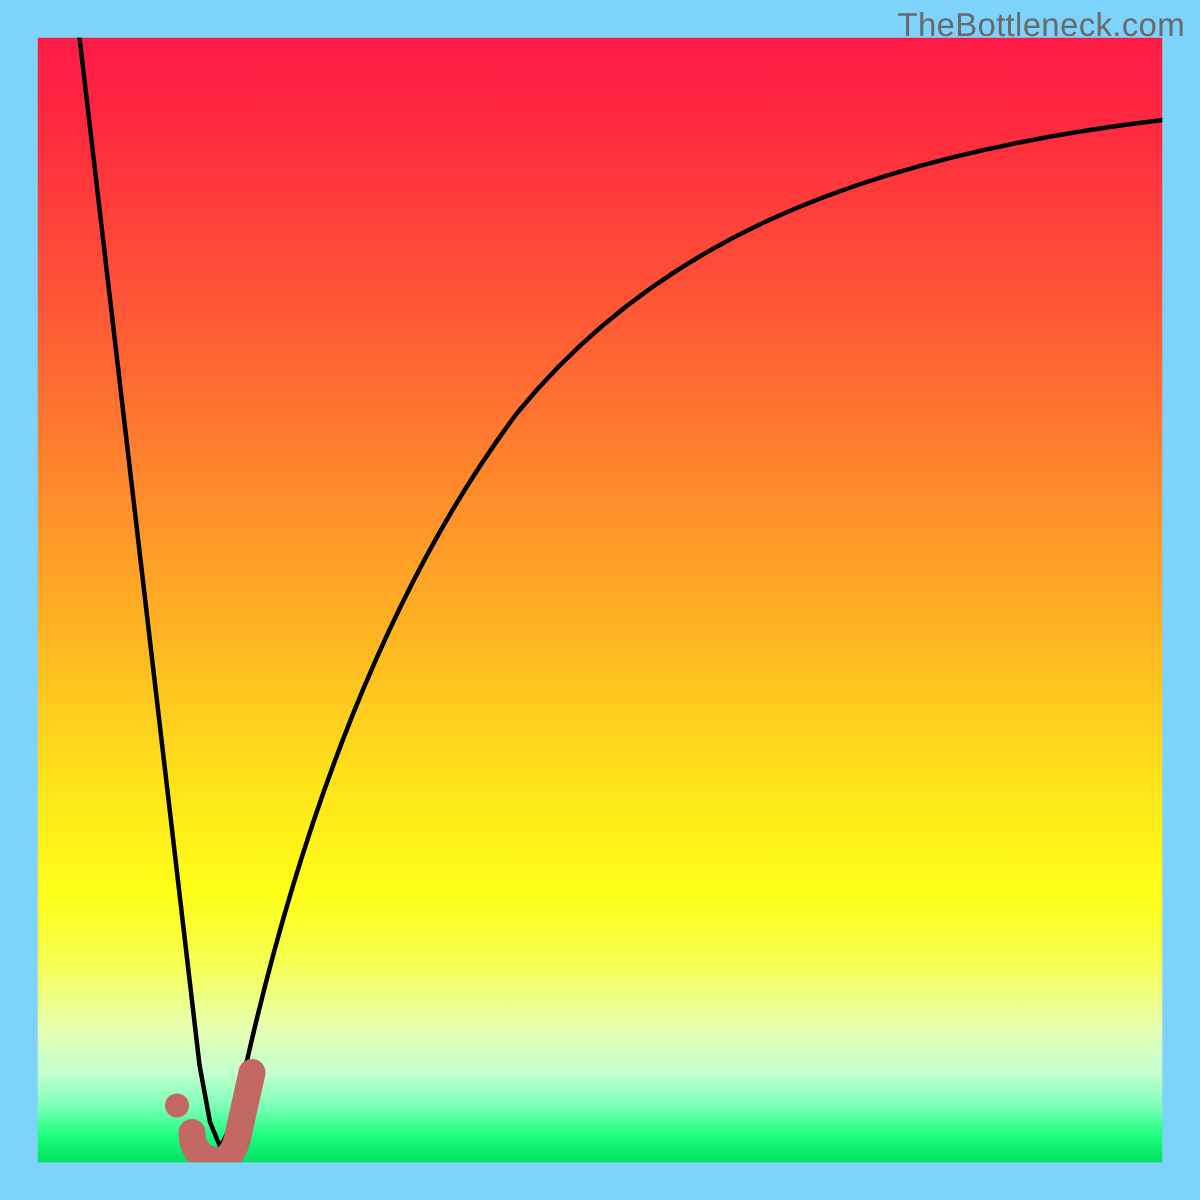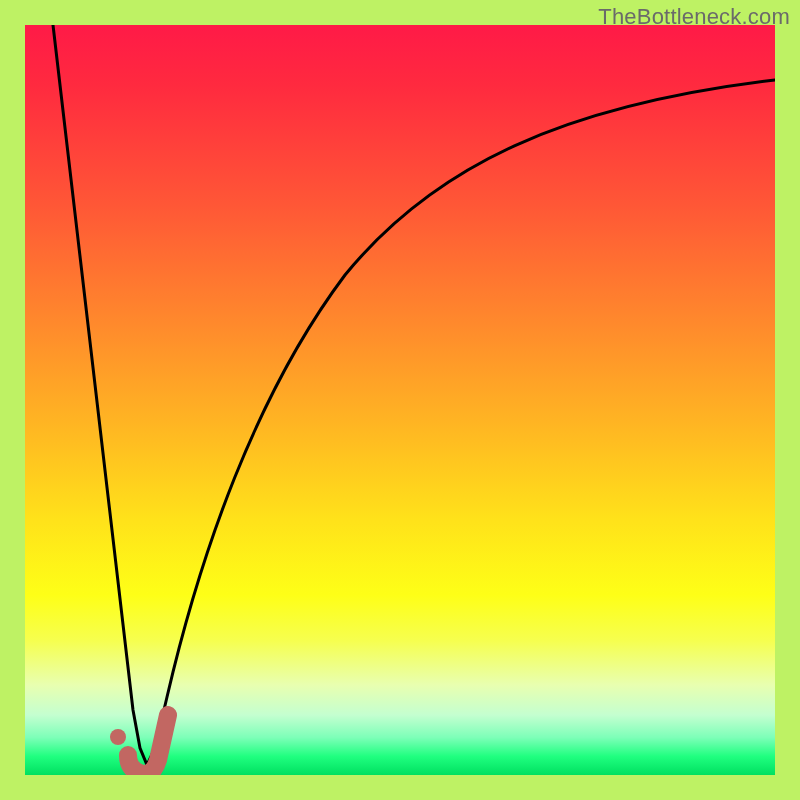--- a/index.html
+++ b/index.html
@@ -8,21 +8,21 @@
     width: 800px;
     height: 800px;
     overflow: hidden;
     background: #000;
     font-family: Arial, Helvetica, sans-serif;
   }
   .frame {
     position: absolute;
     left: 0; top: 0;
     width: 800px; height: 800px;
-    background: #bef264;
+    background: #7dd3fc;
   }
   .plot {
     position: absolute;
     left: 25px;
     top: 25px;
     width: 750px;
     height: 750px;
     overflow: hidden;
   }
   .gradient-bg {

